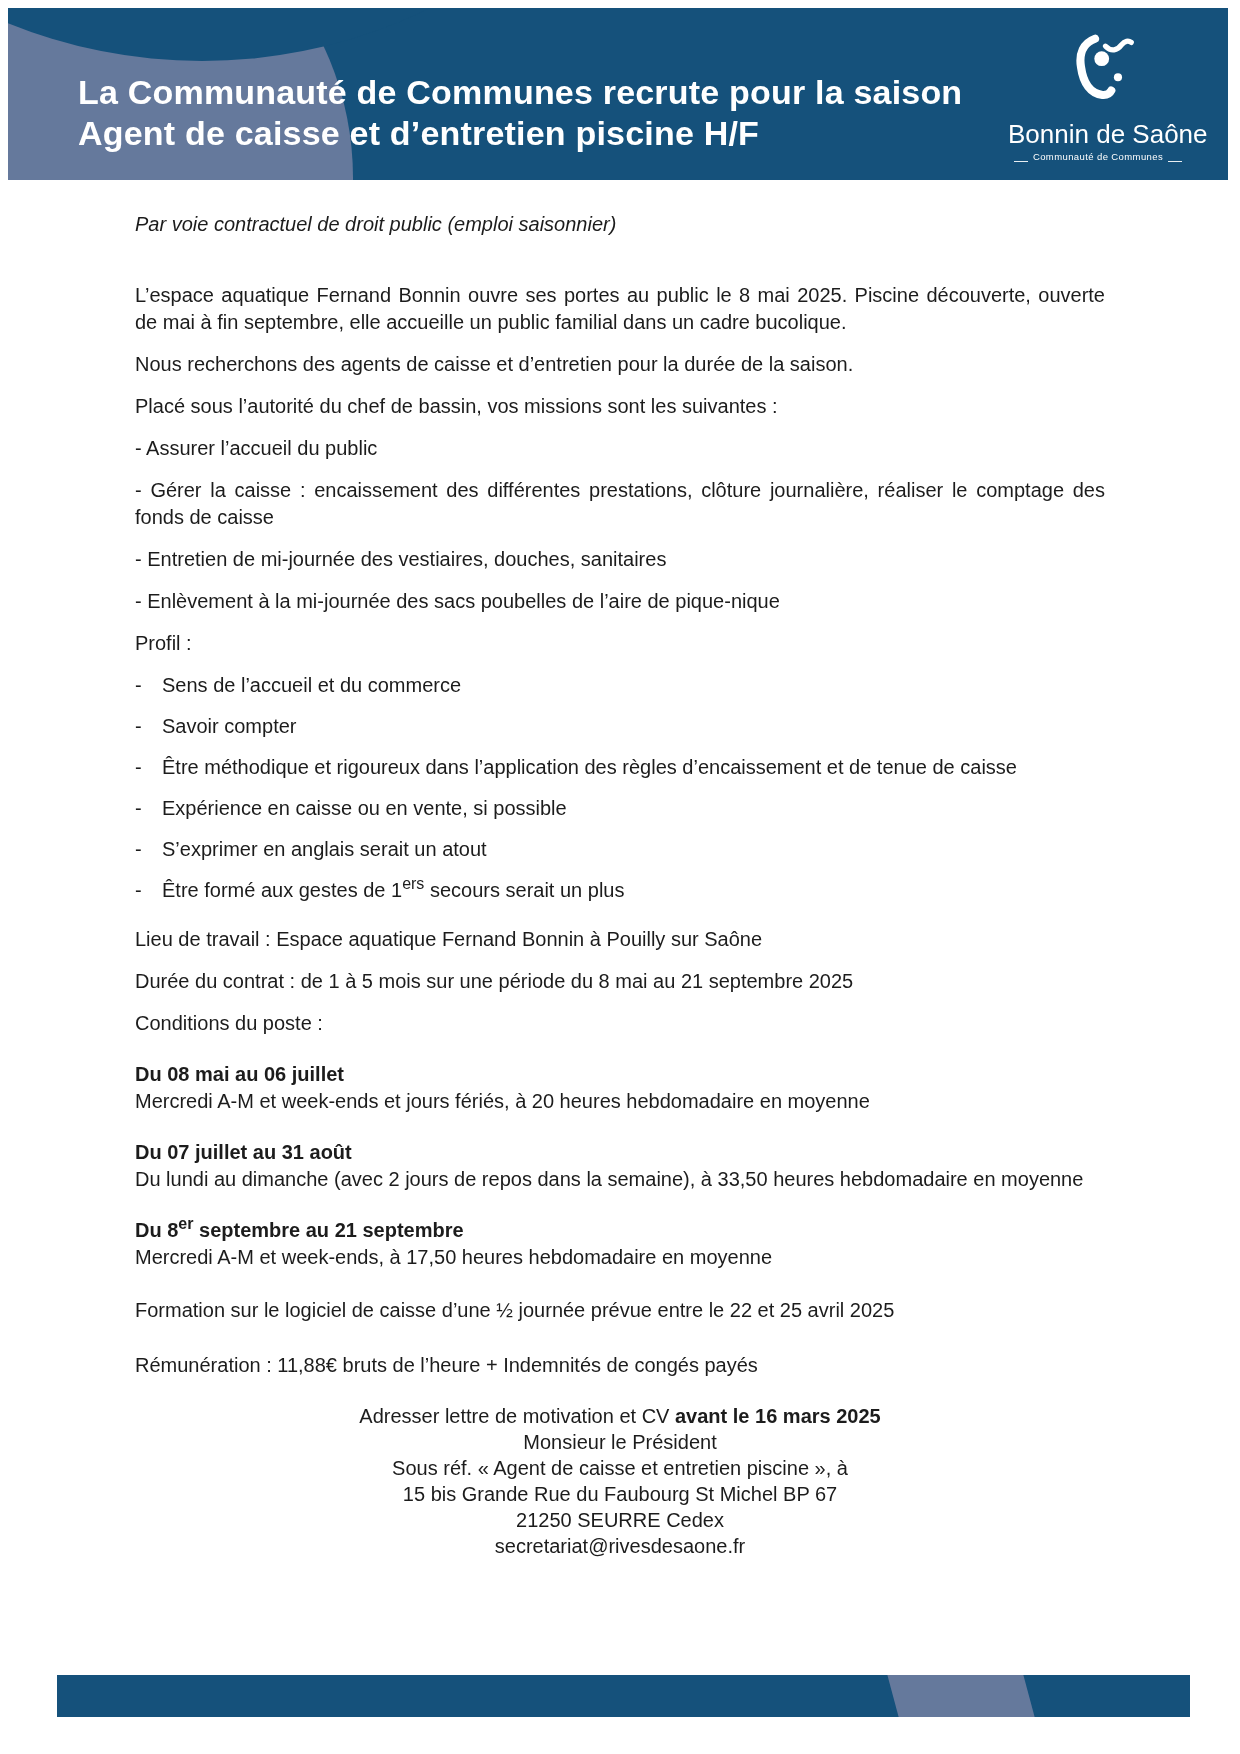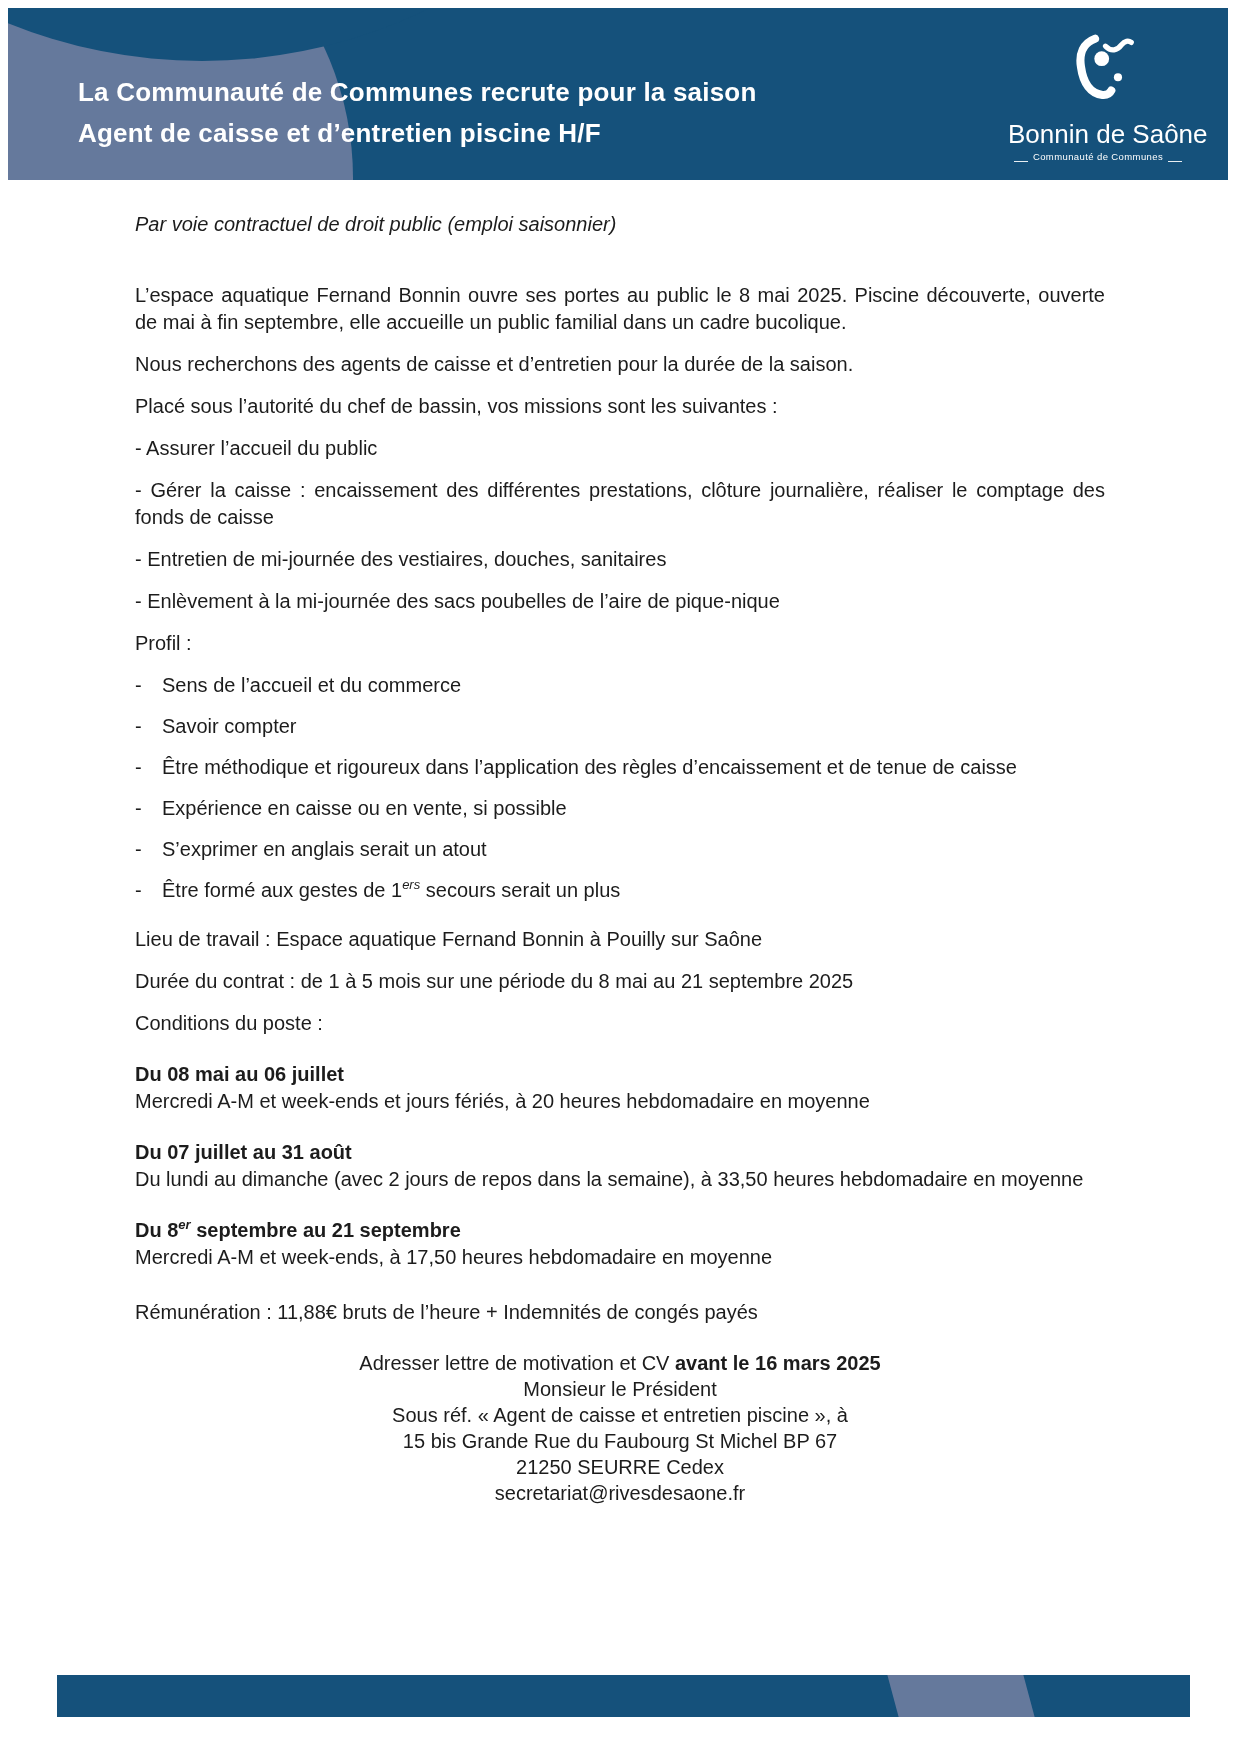--- a/index.html
+++ b/index.html
@@ -35,21 +35,21 @@
     background:var(--accent-light);
   }
   .circle.dark{
     left:-323px; top:-981px;
     width:1034px; height:1034px;
     background:var(--header-bg);
   }
   .band-titles{
     position:absolute; left:70px; top:64px;
     color:#ffffff; font-weight:bold;
-    font-size:26px; line-height:41px;
+    font-size:34px; line-height:41px;
     letter-spacing:0.2px;
     white-space:nowrap;
   }
   .logo{
     position:absolute; left:1000px; top:26px;
     width:180px; text-align:center; color:#ffffff;
   }
   .logo svg{display:block;margin:0 auto;}
   .logo-name{font-size:26px; line-height:28px; margin-top:4px; white-space:nowrap;}
   .logo-sub{
@@ -63,21 +63,21 @@
     position:absolute; top:180px; left:0;
     width:1240px;
     padding:8px 135px;
     font-size:20px; line-height:27px;
   }
   .content p{margin:15px 0;}
   .intro{font-style:italic; margin-top:23px !important; margin-bottom:44px !important;}
   .justify{text-align:justify;}
   .pitem{display:flex; margin:14px 0;}
   .pitem .dash{width:27px; flex:none;}
-  sup{font-size:13px; vertical-align:super; line-height:0;font-style:italic;}
+  sup{font-size:16px; vertical-align:super; line-height:0;}
   .sched{margin-top:24px;}
   .sched-title{font-weight:bold;}
   .formation{margin-top:26px !important;}
   .remuneration{margin-top:28px !important;}
   .lieu{margin-top:22px !important;}
   .address{
     margin-top:24px;
     text-align:center;
     line-height:26px;
   }
@@ -177,20 +177,21 @@
     </div>
     <div class="sched">
       <div class="sched-title">Du 07 juillet au 31 août</div>
       <div>Du lundi au dimanche (avec 2 jours de repos dans la semaine), à 33,50 heures hebdomadaire en moyenne</div>
     </div>
     <div class="sched">
       <div class="sched-title"><span>Du 8</span><sup>er</sup><span> septembre au 21 septembre</span></div>
       <div>Mercredi A-M et week-ends, à 17,50 heures hebdomadaire en moyenne</div>
     </div>
 
+    <p class="formation">Formation sur le logiciel de caisse d’une ½ journée prévue entre le 22 et 25 avril 2025</p>
     <p class="remuneration">Rémunération : 11,88€ bruts de l’heure + Indemnités de congés payés</p>
 
     <div class="address">
       <div><span>Adresser lettre de motivation et CV </span><b>avant le 16 mars 2025</b></div>
       <div>Monsieur le Président</div>
       <div>Sous réf. « Agent de caisse et entretien piscine », à</div>
       <div>15 bis Grande Rue du Faubourg St Michel BP 67</div>
       <div>21250 SEURRE Cedex</div>
       <div>secretariat@rivesdesaone.fr</div>
     </div>

